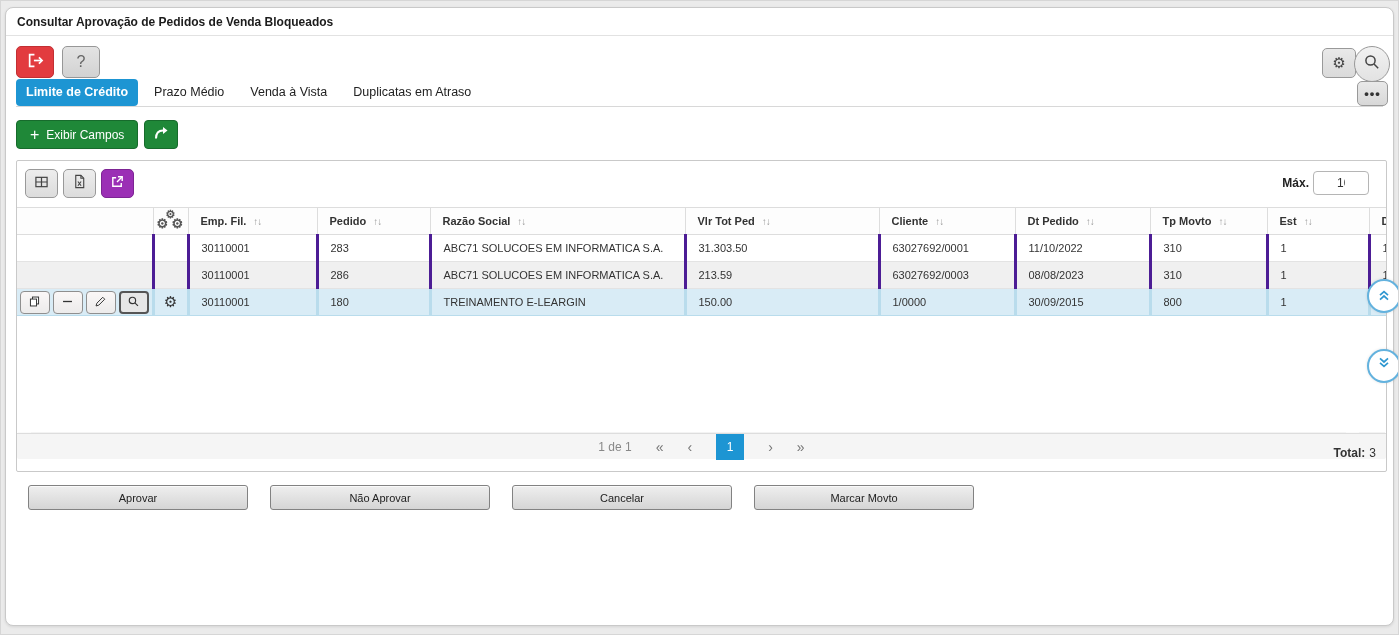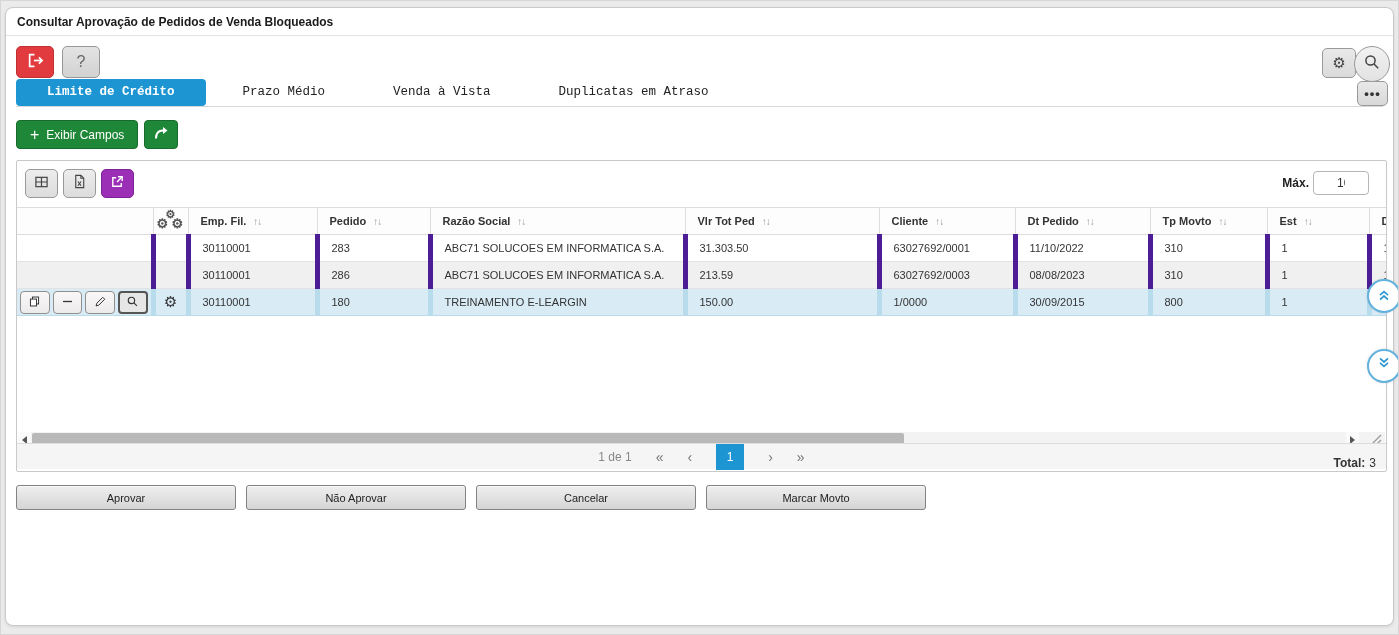--- a/index.html
+++ b/index.html
@@ -33,22 +33,22 @@
     background:linear-gradient(#e9e9e9,#dadada); border:1px solid #999; border-radius:5px;
     color:#444; font-size:15px;}
   .btn-search-top{position:absolute; right:3px; top:38px; width:36px; height:36px;
     background:linear-gradient(#f2f2f2,#e2e2e2); border:1px solid #999; border-radius:50%;}
   .btn-more{position:absolute; right:5px; top:73px; width:31px; height:25px;
     background:linear-gradient(#e9e9e9,#d8d8d8); border:1px solid #999; border-radius:5px;
     color:#333; font-size:13px; font-weight:bold; letter-spacing:1px; line-height:10px;}
   
   .tab-bar{position:absolute; left:10px; right:10px; top:72px; height:27px;
     border-bottom:1px solid #d8d8d8; display:flex; align-items:flex-end; gap:6px;}
-  .tab{height:27px; line-height:27px; padding:0 31px; font-size:12.5px; color:#222;
-    cursor:pointer; white-space:nowrap;font-family:Liberation Mono, monospace;}
+  .tab{height:27px; line-height:27px; padding:0 10px; font-size:12.5px; color:#222;
+    cursor:pointer; white-space:nowrap;}
   .tab.active{background:var(--accent); color:#fff; font-weight:bold; border-radius:4px;}
   
   .green-row{position:absolute; left:10px; top:112px; display:flex; gap:6px;}
   .btn-green{height:29px; background:var(--green); border:1px solid var(--green-border);
     border-radius:4px; color:#fff; font-size:12px; display:inline-flex; align-items:center;
     padding:0 13px; gap:7px; cursor:pointer;}
   .btn-green .plus{font-size:16px; font-weight:normal; line-height:1;}
   .btn-green.icon-only{width:34px; padding:0; justify-content:center;}
   
   .panel{position:absolute; left:10px; top:152px; width:1371px; height:312px;
@@ -63,21 +63,21 @@
     border:1px solid #b5b5b5; border-radius:4px; font-size:12px; padding:0 23px; color:#333;
     font-family:"Liberation Sans", sans-serif;}
   
   .gv{position:absolute; left:0; right:0; top:46px; height:225px; overflow:hidden; background:#fff;}
   table.grid{border-collapse:collapse; table-layout:fixed; width:1455px;}
   table.grid th{height:27px; font-size:11px; font-weight:bold; color:#333; text-align:left;
     padding:0 0 0 12px; border:1px solid #ddd; border-left:none; background:#fdfdfd;
     white-space:nowrap; overflow:hidden; cursor:pointer;}
   table.grid th:first-child, table.grid th.c-gear{padding:0; text-align:center; cursor:default;}
   table.grid td{height:27px; font-size:11px; color:#333; padding:0 0 0 12px;
-    border-right:5px solid #4c1d95; border-bottom:1px solid #e3e3e3;
+    border-right:3px solid #4c1d95; border-bottom:1px solid #e3e3e3;
     white-space:nowrap; overflow:hidden; background:#fff;margin-left:15px;}
   table.grid td.c-act, table.grid td.c-gear{padding:0;}
   tr.odd td{background:#f0f0f0;}
   tr.selected td{background:var(--sel-row); border-color:var(--sel-border);
     border-top:1px solid var(--sel-border);}
   .sort{font-size:10px; color:#999; letter-spacing:-1px; margin-left:7px; font-weight:normal;}
   .gears3{position:relative; display:inline-block; width:30px; height:22px; color:#555;}
   .gears3 span{position:absolute; line-height:1;}
   .gears3 .g1{font-size:11px; left:10px; top:0;}
   .gears3 .g2{font-size:13px; left:1px; top:8px;}
@@ -95,21 +95,21 @@
   .hs-arrow.left{left:0;}
   .hs-arrow.right{right:26px;}
   .tri-l{width:0; height:0; border-top:4px solid transparent; border-bottom:4px solid transparent;
     border-right:5px solid #555;}
   .tri-r{width:0; height:0; border-top:4px solid transparent; border-bottom:4px solid transparent;
     border-left:5px solid #555;}
   .hs-thumb{position:absolute; left:14px; top:1px; width:872px; height:13px; background:#b9b9b9;
     border-radius:2px; cursor:grab;}
   .grip{position:absolute; right:3px; top:1px; width:16px; height:13px; cursor:nwse-resize;}
   
-  .pager{position:absolute; left:0; right:0; bottom:2px; height:26px; background:#f5f5f5;
+  .pager{position:absolute; left:0; right:0; bottom:12px; height:26px; background:#f5f5f5;
     border-top:1px solid #ddd; border-radius:0 0 2px 2px;}
   .pager-center{position:absolute; left:0; right:0; top:0; bottom:0; display:flex;
     align-items:center; justify-content:center; gap:24px;}
   .pg-info{font-size:12px; color:#888;}
   .pg-arrow{font-size:14px; color:#777; cursor:pointer; line-height:1;}
   .pg-current{width:28px; height:26px; background:var(--accent); color:#fff; font-size:12px;
     display:flex; align-items:center; justify-content:center; cursor:pointer;}
   .pager-total{position:absolute; right:10px; top:0; height:26px; display:flex;
     align-items:flex-end; gap:4px; font-size:12px; color:#333;}
   .pager-total .tl{font-weight:bold;}
@@ -117,21 +117,21 @@
   .float-circle{position:absolute; width:34px; height:34px; border-radius:50%;
     background:#fff; border:2px solid #63b2de; display:flex; align-items:center;
     justify-content:center; cursor:pointer; z-index:6; box-shadow:0 0 3px rgba(0,0,0,.12);}
   .fc-top{left:1366px; top:278px;}
   .fc-bottom{left:1366px; top:348px;}
   
   .footer-btns{position:absolute; left:10px; top:477px; display:flex; gap:10px;}
   .fbtn{width:220px; height:25px; background:linear-gradient(#efefef,#d5d5d5);
     border:1px solid #828282; border-radius:3px; font-size:11px; color:#222;
     font-family:"Liberation Sans", sans-serif; cursor:pointer;
-    box-shadow:inset 0 1px 0 rgba(255,255,255,.7);}
+    box-shadow:inset 0 1px 0 rgba(255,255,255,.7);margin-left:12px;}
 </style>
 </head>
 <body>
 
 <div class="card">
 
   <div class="title-bar">Consultar Aprovação de Pedidos de Venda Bloqueados</div>
 
   <div class="btn btn-exit">
     <span>

